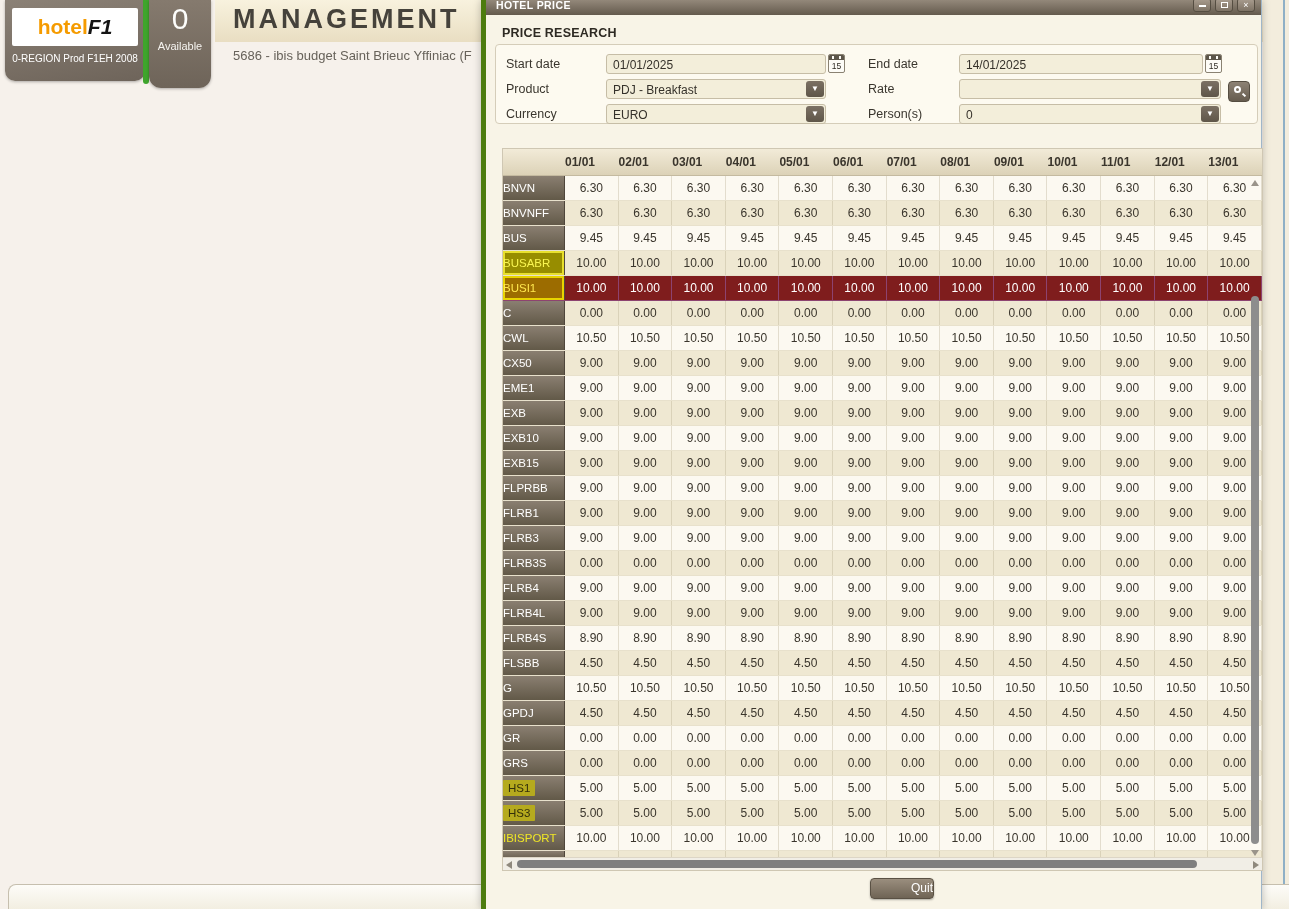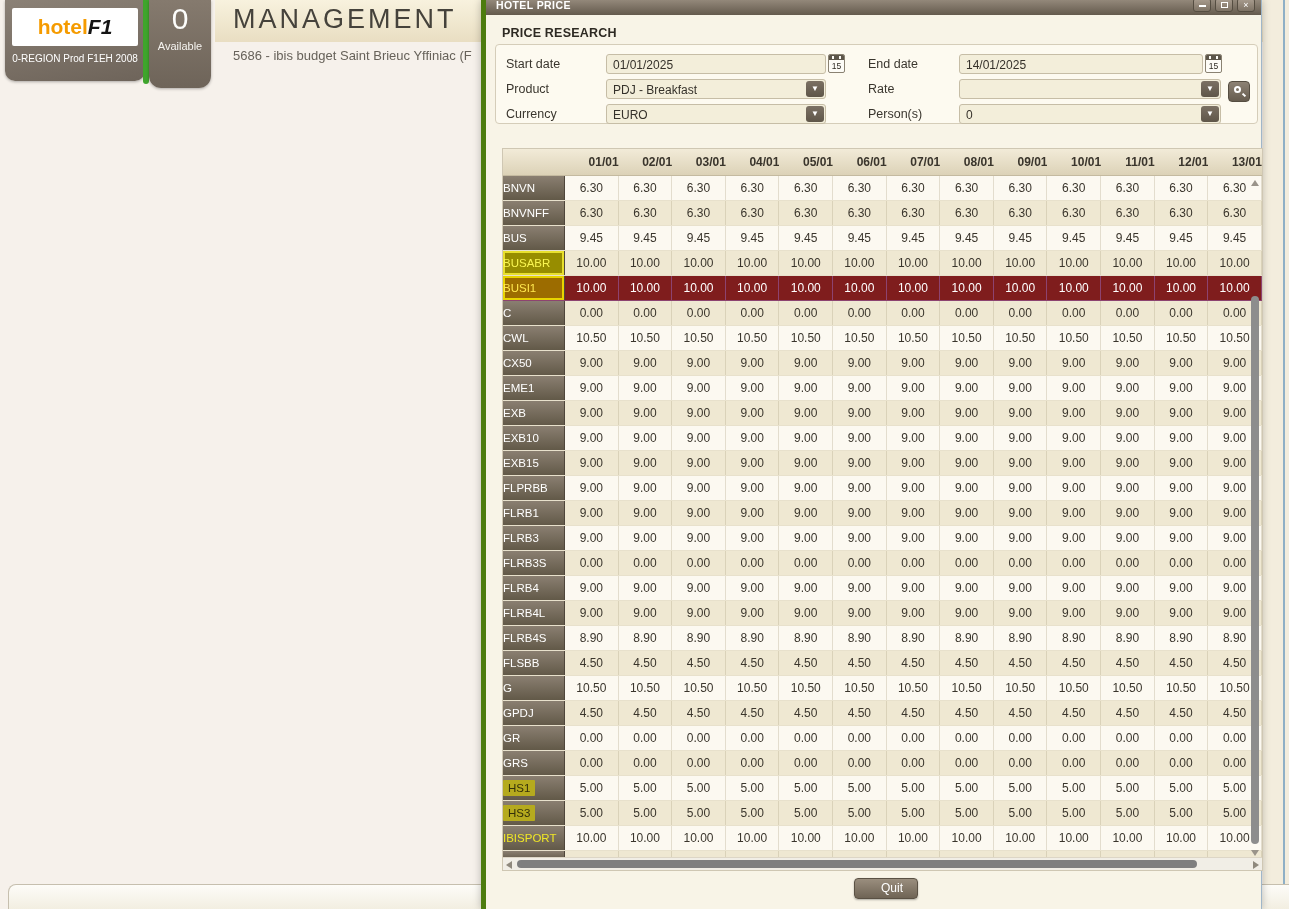--- a/index.html
+++ b/index.html
@@ -3,21 +3,21 @@
 <meta charset="utf-8">
 <style>
   * { margin:0; padding:0; box-sizing:border-box; }
   html,body { width:1289px; height:909px; overflow:hidden;
     font-family:"Liberation Sans", sans-serif; background:#f6f1eb; }
 
   
   .management-bar { position:absolute; left:215px; top:0; width:1074px; height:42px;
     background:linear-gradient(#f8f2de,#e9dec2); z-index:1; }
   .page-title { position:absolute; left:18px; top:4px; font-size:27px; letter-spacing:3px;
-    color:#45423b; font-weight:normal; }
+    color:#45423b; font-weight:bold; }
   .hotel-name { position:absolute; left:233px; top:48px; font-size:13px; color:#67625a; z-index:1; }
 
   .logo-card { position:absolute; left:5px; top:0; width:140px; height:81px;
     background:linear-gradient(170deg,#8b8176,#6e645a); border-radius:0 0 10px 10px;
     box-shadow:0 1px 3px rgba(0,0,0,.3); z-index:2; }
   .logo-box { margin:8px auto 4px; width:126px; height:38px; background:#fff; border-radius:2px;
     text-align:center; line-height:38px; font-weight:bold; font-size:21px; }
   .logo-box .brand-orange { color:#f59b00; }
   .logo-box .brand-dark { color:#141414; font-style:italic; }
   .logo-region { margin-top:7px; text-align:center; color:#fff; font-size:10px; }
@@ -76,21 +76,21 @@
     border:2px solid #fff; border-radius:50%; }
   .mag::after { content:""; position:absolute; left:6px; top:6px; width:4px; height:2px;
     background:#fff; transform:rotate(45deg); }
 
   
   .table-wrap { position:absolute; left:16px; top:148px; width:761px; height:723px;
     background:#fbf8ef; border:1px solid #cfc7b3; overflow:hidden; }
   .t-header { display:flex; height:27px; background:linear-gradient(#f2ebd8,#dcd2b7);
     border-bottom:1px solid #c4baa0; }
   .t-corner { width:62px; flex:none; }
-  .t-col { width:calc((100% - 62px)/13); flex:none; text-align:right; font-size:12px;
+  .t-col { width:calc((100% - 62px)/13); flex:none; text-align:left; font-size:12px;
     font-weight:bold; color:#3a352c; line-height:27px; overflow:hidden; white-space:nowrap; }
   .t-row { display:flex; height:25px; background:#fcf9f1; border-bottom:1px solid #e8e1cc; }
   .t-row.cream { background:#efe8d2; }
   .t-row.selected { background:#7f1d1d; border-bottom:1px solid #8d4370; }
   .t-row.partial { height:9px; overflow:hidden; border-bottom:none; }
   .t-label { width:62px; flex:none; background:linear-gradient(#8a7f71,#625948);
     color:#fff; font-size:11.5px; line-height:25px; padding-left:0; overflow:hidden;
     white-space:nowrap; border-right:1px solid #4f463b; }
   .t-label.yellow-cell { background:#978d00; color:#f9f551; box-shadow:inset 0 0 0 2px #e8df2e; }
   .t-label.orange-cell { background:#9c6c00; color:#ffe84d; box-shadow:inset 0 0 0 2px #e8d400; }
@@ -114,23 +114,23 @@
   .h-scroll { position:absolute; left:0; bottom:0; width:100%; height:13px;
     background:#f1eee6; border-top:1px solid #ddd6c6; }
   .h-arrow { position:absolute; top:3px; width:0; height:0; }
   .h-arrow.left { left:3px; border-top:4px solid transparent; border-bottom:4px solid transparent;
     border-right:6px solid #8f897d; }
   .h-arrow.right { right:3px; border-top:4px solid transparent; border-bottom:4px solid transparent;
     border-left:6px solid #8f897d; }
   .h-thumb { position:absolute; left:14px; top:2px; width:680px; height:8px;
     background:#7f7f7f; border-radius:4px; }
 
-  .quit-btn { position:absolute; left:368px; top:878px; width:64px; height:21px;
+  .quit-btn { position:absolute; left:384px; top:878px; width:64px; height:21px;
     background:linear-gradient(#9a8e7e,#6f6455); border:1px solid #5a5144; border-radius:4px;
-    color:#fff; font-size:12px; text-align:left; line-height:19px;
+    color:#fff; font-size:12px; text-align:right; line-height:19px;
     box-shadow:0 1px 2px rgba(0,0,0,.3);padding-left:26px; }
 </style>
 </head>
 <body>
 
 <div class="management-bar">
   <div class="page-title">MANAGEMENT</div>
 </div>
 <div class="hotel-name">5686 - ibis budget Saint Brieuc Yffiniac (F</div>
 

